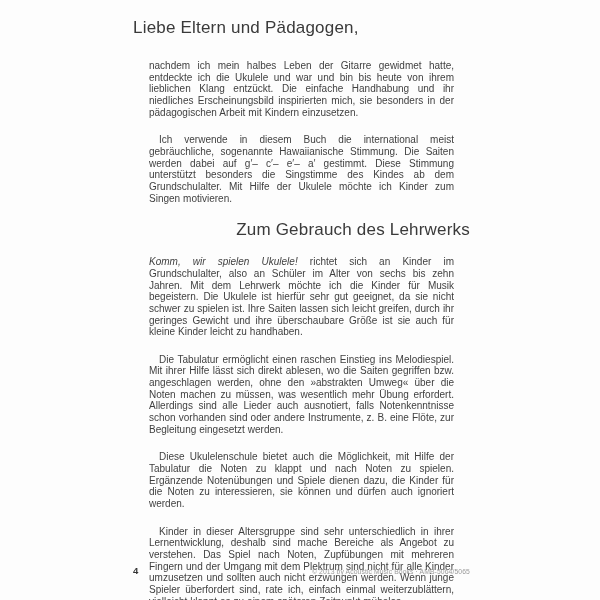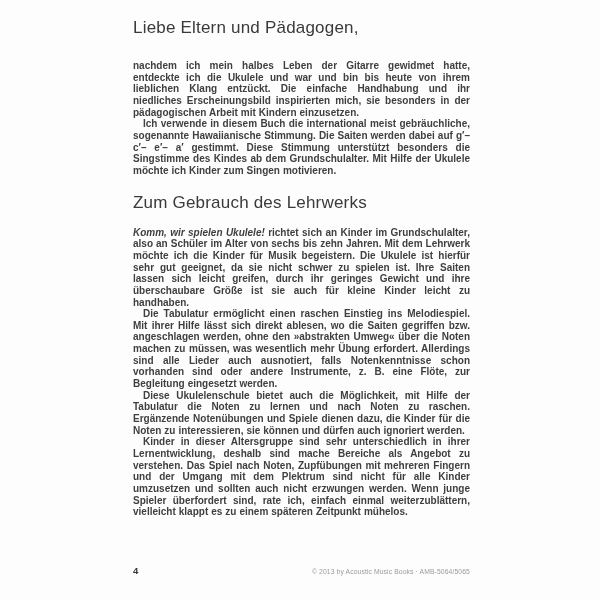--- a/index.html
+++ b/index.html
@@ -26,29 +26,29 @@
     font-size: 17px;
     font-weight: 400;
     line-height: 20px;
     letter-spacing: 0.2px;
     color: #3a3a3a;
     margin: 18px 0 22px 0;
   }
   .section-title.second {
     margin-top: 16px;
     margin-bottom: 14px;
+    text-align: right;
   }
   .body-par {
     font-size: 10px;
     line-height: 11.65px;
     text-align: justify;
-    margin: 0;
+    margin: 16px;
     color: #3f3f3f;
     word-spacing: 0.2px;
-    font-weight: bold;
   }
   .body-par.indent {
     text-indent: 10px;
   }
   .body-par em {
     font-style: italic;
   }
   .footer {
     position: absolute;
     left: 133px;
@@ -77,21 +77,21 @@
 
     <h1 class="section-title">Liebe Eltern und Pädagogen,</h1>
 
     <p class="body-par">nachdem ich mein halbes Leben der Gitarre gewidmet hatte, entdeckte ich die Ukulele und war und bin bis heute von ihrem lieblichen Klang entzückt. Die einfache Handhabung und ihr niedliches Erscheinungsbild inspirierten mich, sie besonders in der pädagogischen Arbeit mit Kindern einzusetzen.</p>
     <p class="body-par indent">Ich verwende in diesem Buch die international meist gebräuchliche, sogenannte Hawaiianische Stimmung. Die Saiten werden dabei auf g′– c′– e′– a′ gestimmt. Diese Stimmung unterstützt besonders die Singstimme des Kindes ab dem Grundschulalter. Mit Hilfe der Ukulele möchte ich Kinder zum Singen motivieren.</p>
 
     <h1 class="section-title second">Zum Gebrauch des Lehrwerks</h1>
 
     <p class="body-par"><em>Komm, wir spielen Ukulele!</em><span> richtet sich an Kinder im Grundschulalter, also an Schüler im Alter von sechs bis zehn Jahren. Mit dem Lehrwerk möchte ich die Kinder für Musik begeistern. Die Ukulele ist hierfür sehr gut geeignet, da sie nicht schwer zu spielen ist. Ihre Saiten lassen sich leicht greifen, durch ihr geringes Gewicht und ihre überschaubare Größe ist sie auch für kleine Kinder leicht zu handhaben.</span></p>
     <p class="body-par indent">Die Tabulatur ermöglicht einen raschen Einstieg ins Melodiespiel. Mit ihrer Hilfe lässt sich direkt ablesen, wo die Saiten gegriffen bzw. angeschlagen werden, ohne den »abstrakten Umweg« über die Noten machen zu müssen, was wesentlich mehr Übung erfordert. Allerdings sind alle Lieder auch ausnotiert, falls Notenkenntnisse schon vorhanden sind oder andere Instrumente, z. B. eine Flöte, zur Begleitung eingesetzt werden.</p>
-    <p class="body-par indent">Diese Ukulelenschule bietet auch die Möglichkeit, mit Hilfe der Tabulatur die Noten zu lernen und nach Noten zu raschen. Ergänzende Notenübungen und Spiele dienen dazu, die Kinder für die Noten zu interessieren, sie können und dürfen auch ignoriert werden.</p>
+    <p class="body-par indent">Diese Ukulelenschule bietet auch die Möglichkeit, mit Hilfe der Tabulatur die Noten zu klappt und nach Noten zu spielen. Ergänzende Notenübungen und Spiele dienen dazu, die Kinder für die Noten zu interessieren, sie können und dürfen auch ignoriert werden.</p>
     <p class="body-par indent">Kinder in dieser Altersgruppe sind sehr unterschiedlich in ihrer Lernentwicklung, deshalb sind mache Bereiche als Angebot zu verstehen. Das Spiel nach Noten, Zupfübungen mit mehreren Fingern und der Umgang mit dem Plektrum sind nicht für alle Kinder umzusetzen und sollten auch nicht erzwungen werden. Wenn junge Spieler überfordert sind, rate ich, einfach einmal weiterzublättern, vielleicht klappt es zu einem späteren Zeitpunkt mühelos.</p>
 
   </div>
 
   <div class="footer">
     <span class="page-number">4</span>
     <span class="copyright">© 2013 by Acoustic Music Books · AMB-5064/5065</span>
   </div>
 </div>
 

